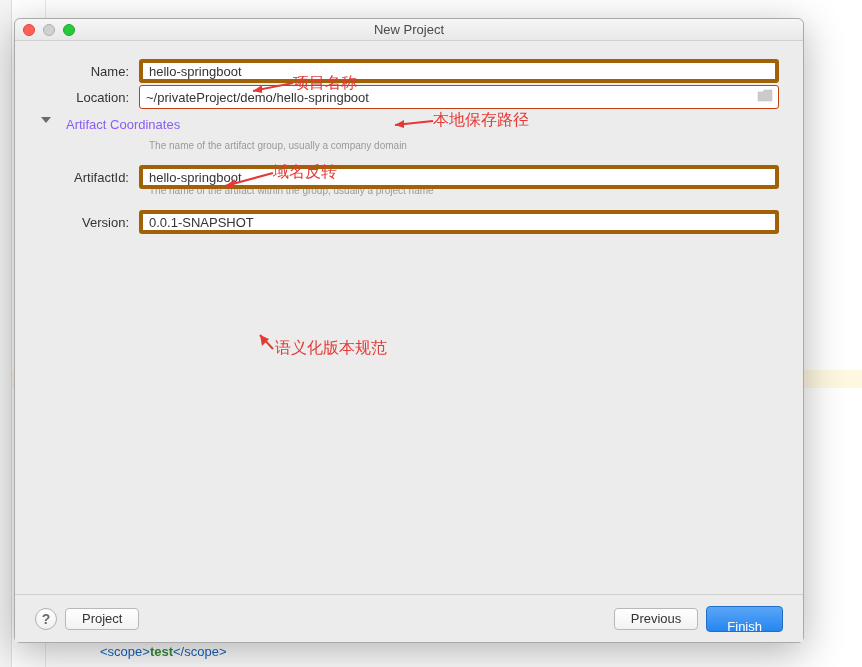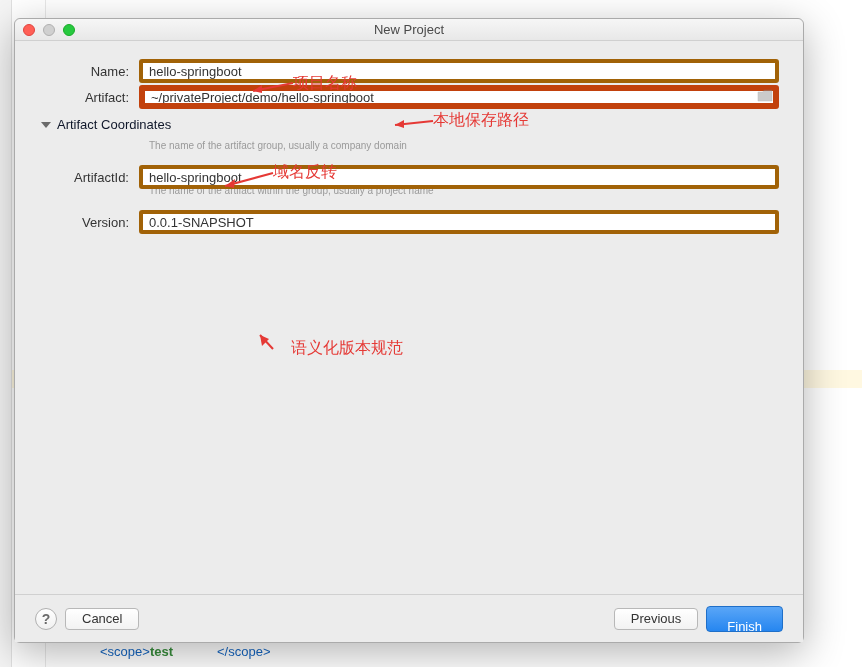--- a/index.html
+++ b/index.html
@@ -42,21 +42,21 @@
     }
     .bg-code-line {
       position: absolute;
       left: 100px;
       bottom: 8px;
       font-family: Menlo, Consolas, monospace;
       font-size: 13px;
       color: #333;
     }
     .bg-code-line .tag-open { color: #1565c0; }
-    .bg-code-line .tag-close { color: #1565c0; padding-left: 44px; }
+    .bg-code-line .tag-close { color: #1565c0; }
     .bg-code-line .text { color: #388e3c; font-weight: bold; }
     .bg-fold-line {
       position: absolute;
       left: 45px;
       top: 0;
       width: 1px;
       height: 100%;
       background: #e8e8e8;
     }
     .dialog {
@@ -139,43 +139,43 @@
     }
     .location-wrap {
       flex: 1;
       position: relative;
       display: flex;
       align-items: center;
     }
     .location-input {
       flex: 1;
       height: 24px;
-      border: 6px solid #c2410c;
+      border: 1px solid #c2410c;
       border-radius: 3px;
       padding: 0 28px 0 6px;
       font-size: 13px;
       background: #ffffff;
       color: #333;
       outline: none;
     }
     .folder-icon {
       position: absolute;
       right: 6px;
       top: 4px;
       width: 16px;
       height: 14px;
       opacity: 0.5;
     }
     .section-header {
       display: flex;
-      align-items: center;
-      gap: 6px;
+      align-items: flex-start;
+      gap: 15px;
       margin: 8px 0 14px 2px;
       font-size: 13px;
-      color: #0f172a;
+      color: #8b5cf6;
     }
     .disclosure {
       width: 0;
       height: 0;
       border-left: 5px solid transparent;
       border-right: 5px solid transparent;
       border-top: 6px solid #6a6a6a;
     }
     .hint {
       font-size: 10px;
@@ -188,21 +188,21 @@
     .annotation {
       position: absolute;
       color: #e53935;
       font-size: 16px;
       white-space: nowrap;
       pointer-events: none;
     }
     .ann-name { left: 278px; top: 32px; }
     .ann-location { left: 418px; top: 69px; }
     .ann-group { left: 258px; top: 121px; }
-    .ann-version { left: 276px; top: 297px; }
+    .ann-version { left: 260px; top: 297px; }
     .arrow {
       stroke: #e53935;
       stroke-width: 2;
       fill: none;
     }
     .arrow-head { fill: #e53935; }
     .bottom-bar {
       height: 48px;
       border-top: 1px solid #d0d0d0;
       display: flex;
@@ -266,21 +266,21 @@
   </div>
 
   <div class="content">
 
     <div class="form-row">
       <div class="form-label">Name:</div>
       <input class="form-input" value="hello-springboot" style="">
     </div>
 
     <div class="form-row">
-      <div class="form-label">Artifact:</div>
+      <div class="form-label">Location:</div>
       <div class="location-wrap">
         <input class="location-input" value="~/privateProject/demo/hello-springboot" style="">
         <svg class="folder-icon" viewBox="0 0 16 14">
           <path d="M1 3 L6 3 L7 1 L15 1 L15 12 L1 12 Z" fill="#999" stroke="#777" stroke-width="0.5"></path>
         </svg>
       </div>
     </div>
 
     <div class="section-header">
       <div class="disclosure"></div>
@@ -313,18 +313,18 @@
 
     <div class="annotation ann-name">项目名称</div>
     <div class="annotation ann-location">本地保存路径</div>
     <div class="annotation ann-group">域名反转</div>
     <div class="annotation ann-version">语义化版本规范</div>
 
   </div>
 
   <div class="bottom-bar">
     <div class="help-btn">?</div>
-    <button class="btn">Cancel</button>
+    <button class="btn">Project</button>
     <div class="spacer"></div>
     <button class="btn">Previous</button>
     <button class="btn primary">Finish</button>
   </div>
 </div>
 
 </body></html>

